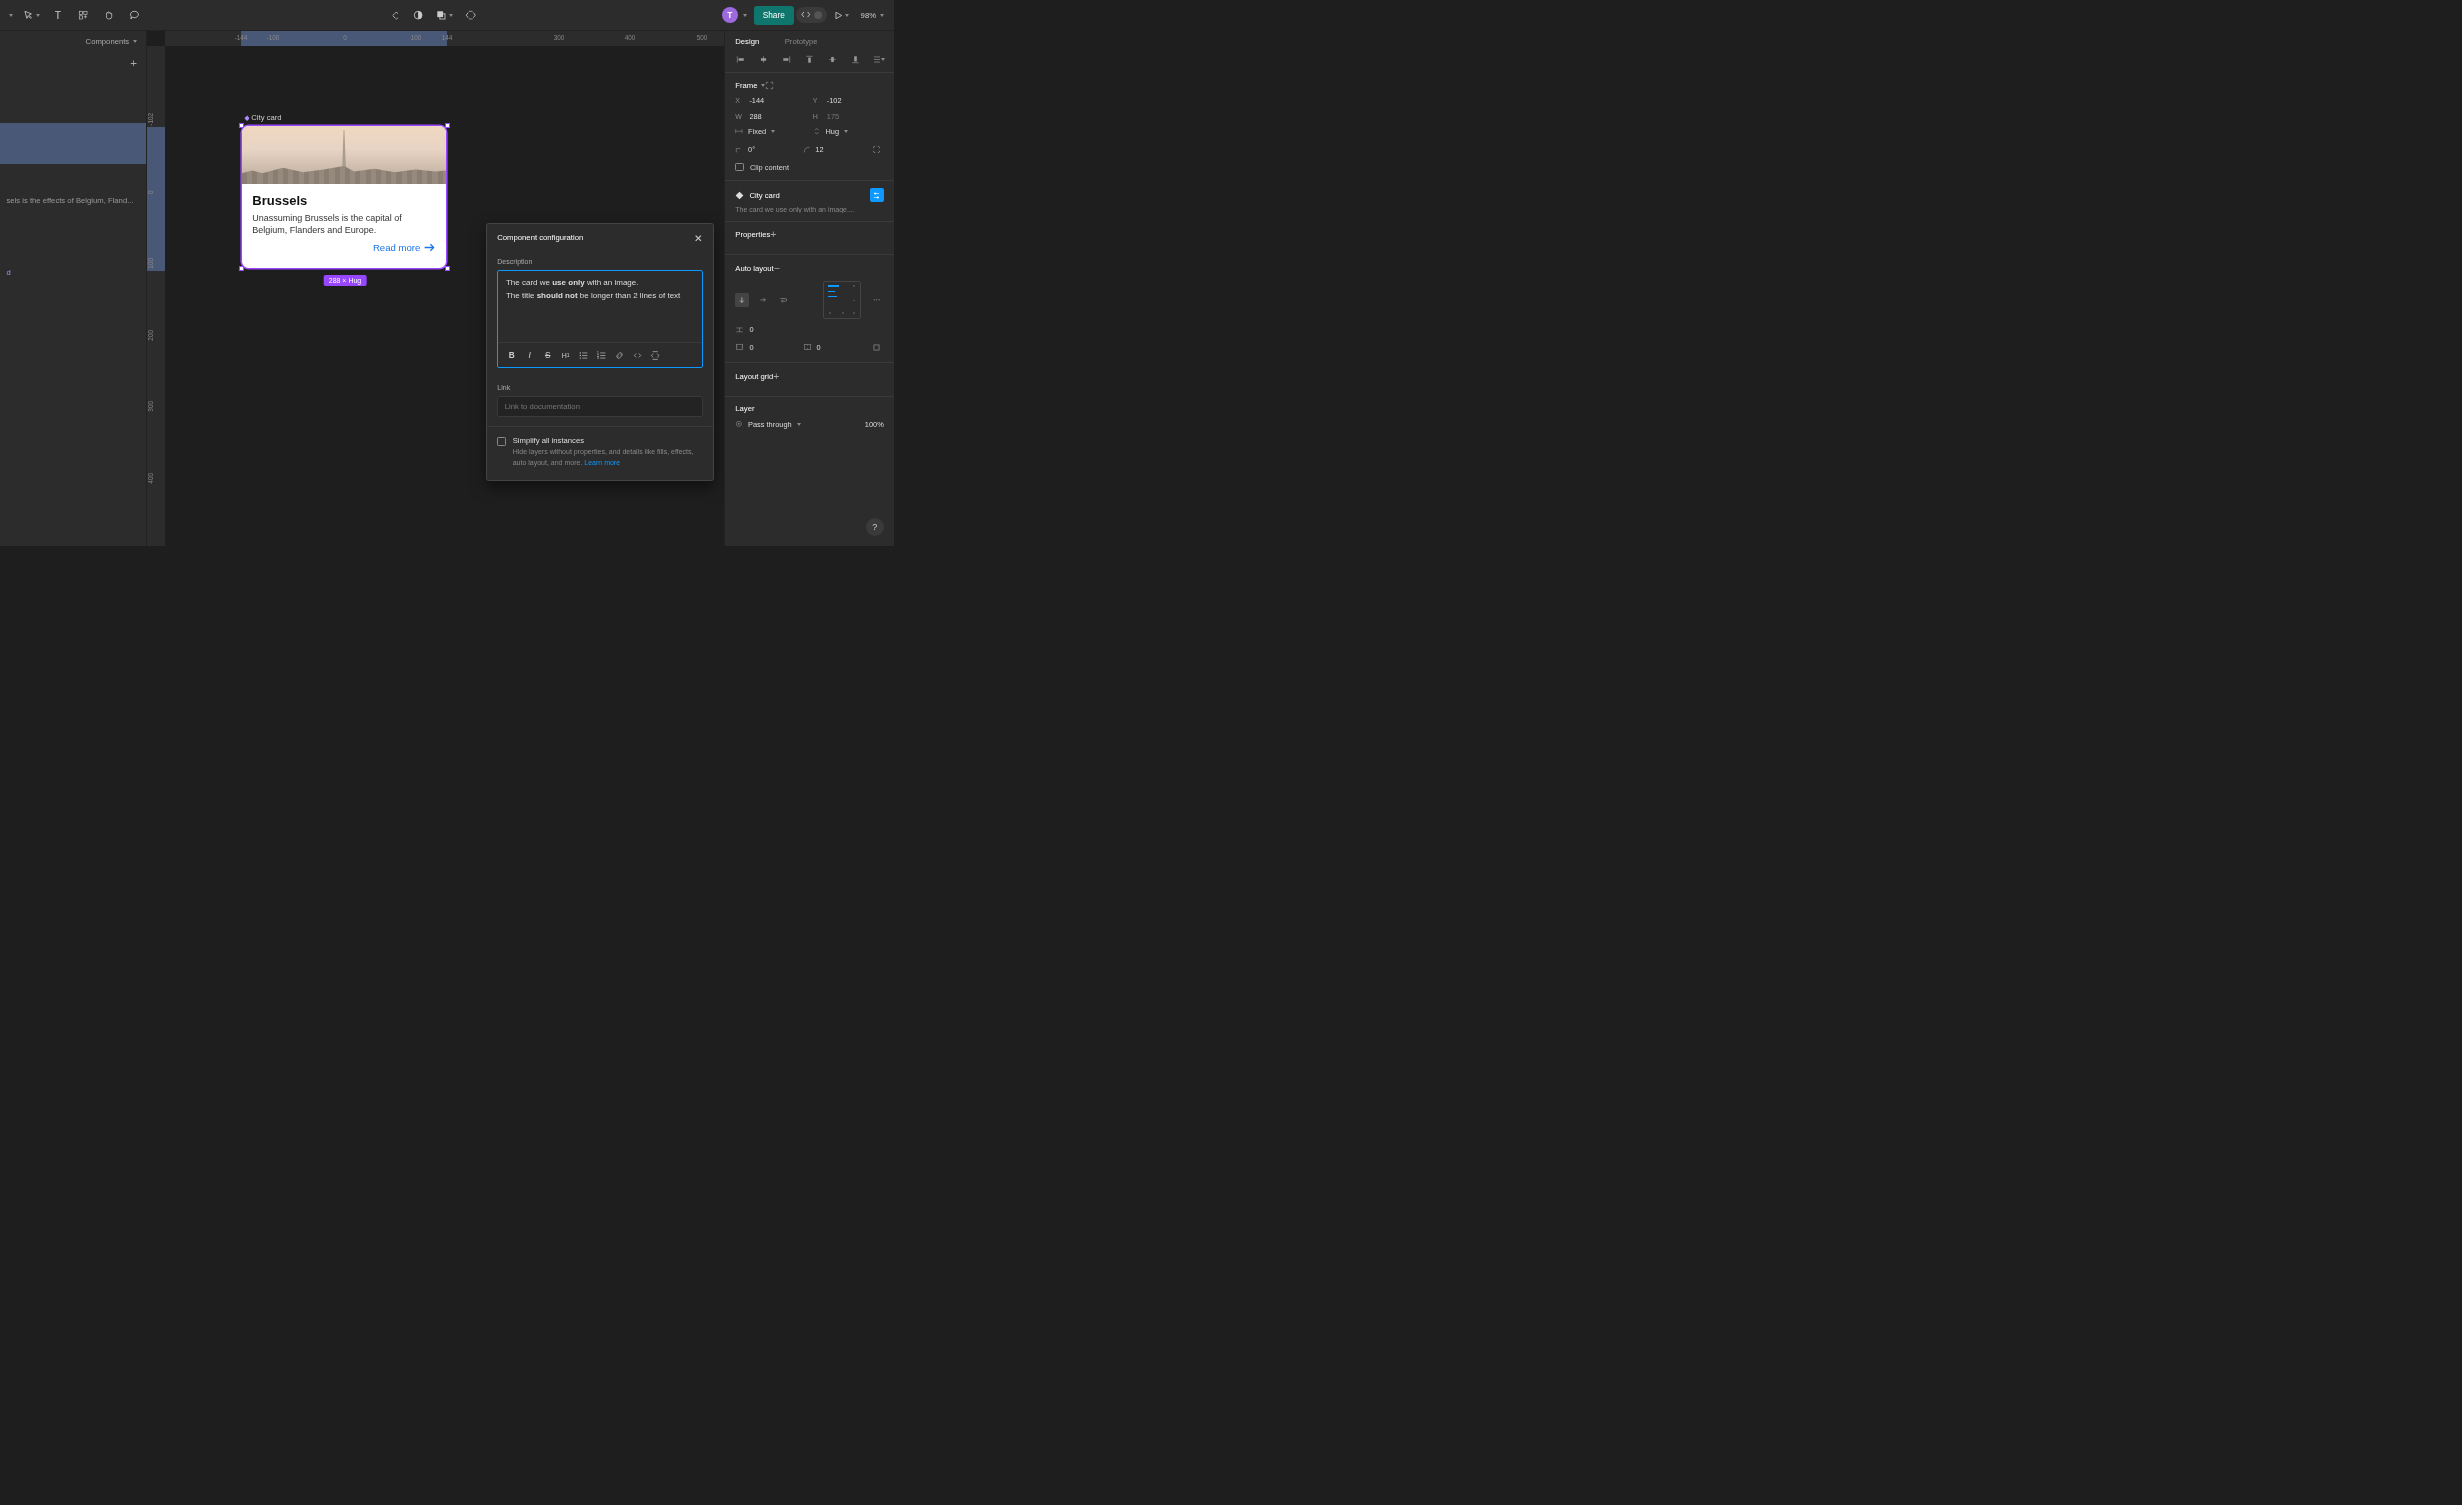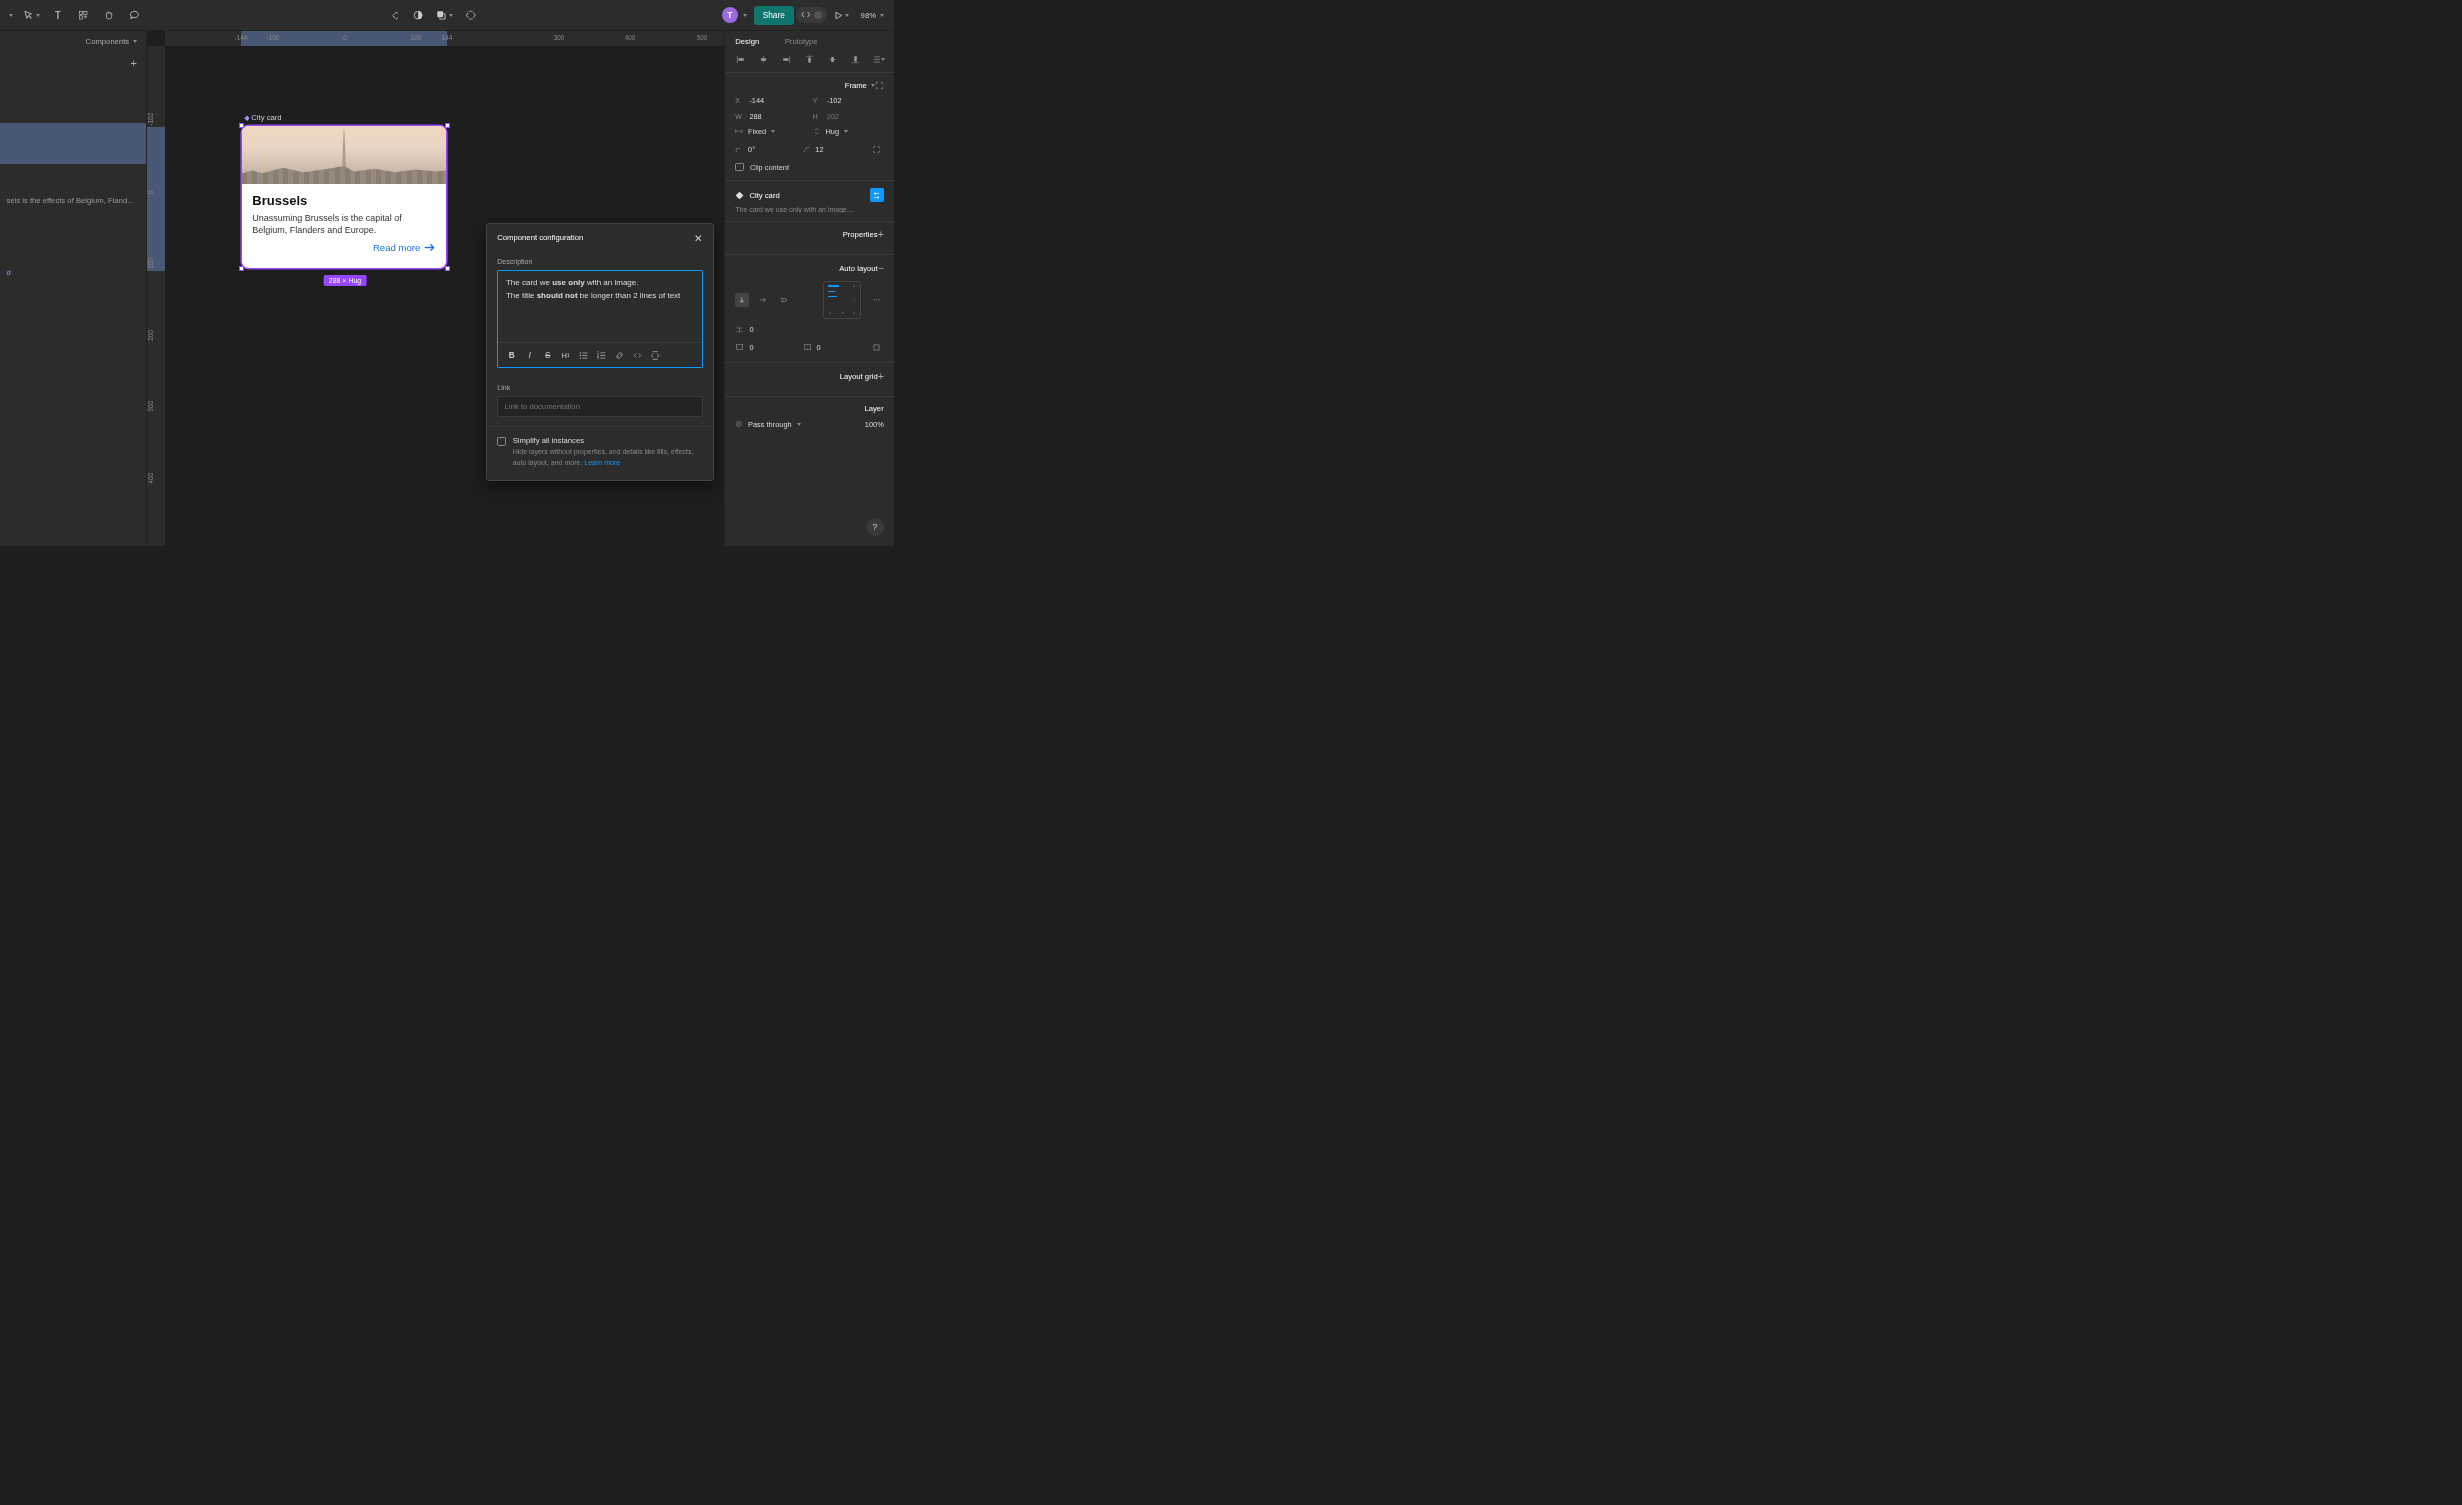--- a/index.html
+++ b/index.html
@@ -64,21 +64,21 @@
 .learn-link { color:#0d99ff;}
 
 
 .right-panel { position:absolute; top:31px; right:0; width:170px; bottom:0; background:#2c2c2c; border-left:0.6px solid #222; overflow-y:auto; font-size:7.4px;}
 .rp-tabs { display:flex; gap:11.5px; padding:6.4px 10.3px 3.8px; font-size:7.7px;}
 .rp-tabs .active { color:#fff; font-weight:500;}
 .rp-tabs .inactive { color:#888;margin-left:14px;}
 .rp-align { display:flex; gap:5.1px; padding:2.6px 9px 6.4px; border-bottom:0.6px solid #3a3a3a; justify-content:space-between;}
 .rp-align .ic { width:13px;height:13px; display:flex;align-items:center;justify-content:center; color:#999;}
 .rp-section { padding:7.7px 10.3px; border-bottom:0.6px solid #3a3a3a;}
-.rp-section-hdr { display:flex; justify-content:flex-end; align-items:center; color:#fff; font-weight:500; margin-bottom:6.4px; font-size:7.7px;}
+.rp-section-hdr { display:flex; justify-content:flex-start; align-items:center; color:#fff; font-weight:500; margin-bottom:6.4px; font-size:7.7px;}
 .rp-row { display:flex; gap:6.4px; margin-bottom:6.4px; align-items:center;}
 .rp-field { display:flex; align-items:center; gap:5.1px; flex:1; color:#ccc;}
 .rp-field .lbl { color:#888; width:9px; font-size:7px;}
 .rp-field .val { color:#ddd;}
 .rp-icon-btn { width:14px;height:14px;display:flex;align-items:center;justify-content:center;color:#aaa;border-radius:1.9px;}
 .rp-icon-btn.sel { background:#444;}
 .rp-icon-btn.blue { background:#0d99ff; color:#fff;}
 .component-hdr { display:flex; align-items:center; gap:5.1px; color:#fff; font-weight:500; font-size:7.7px;}
 .component-desc { color:#888; font-size:7px; margin-top:3.8px; white-space:nowrap; overflow:hidden; text-overflow:ellipsis;}
 .align-grid { width:38px; height:38px; border:0.6px solid #444; border-radius:1.9px; position:relative; margin-left:auto;}
@@ -407,21 +407,21 @@
           <span class="val">-102</span>
         </div>
     </div>
     <div class="rp-row">
       <div class="rp-field">
           <span class="lbl">W</span>
           <span class="val">288</span>
         </div>
       <div class="rp-field">
           <span class="lbl">H</span>
-          <span class="val" style="color:#777;">202</span>
+          <span class="val" style="color:#777;">175</span>
         </div>
     </div>
     <div class="rp-row">
       <div class="rp-field">
           <svg width="7.7" height="6.4" viewBox="0 0 12 10">
             <line x1="1" y1="5" x2="11" y2="5" stroke="#888"></line>
             <line x1="1" y1="2" x2="1" y2="8" stroke="#888"></line>
             <line x1="11" y1="2" x2="11" y2="8" stroke="#888"></line>
           </svg>
           <span class="val">Fixed</span>

